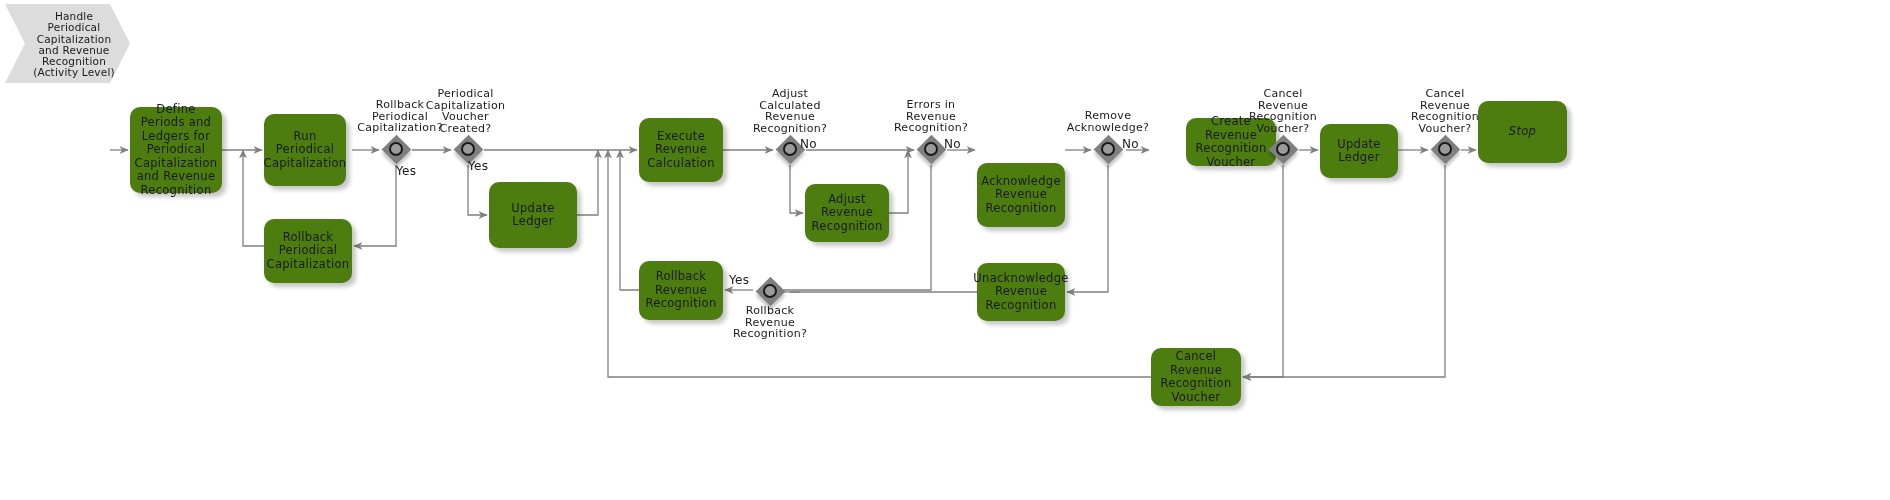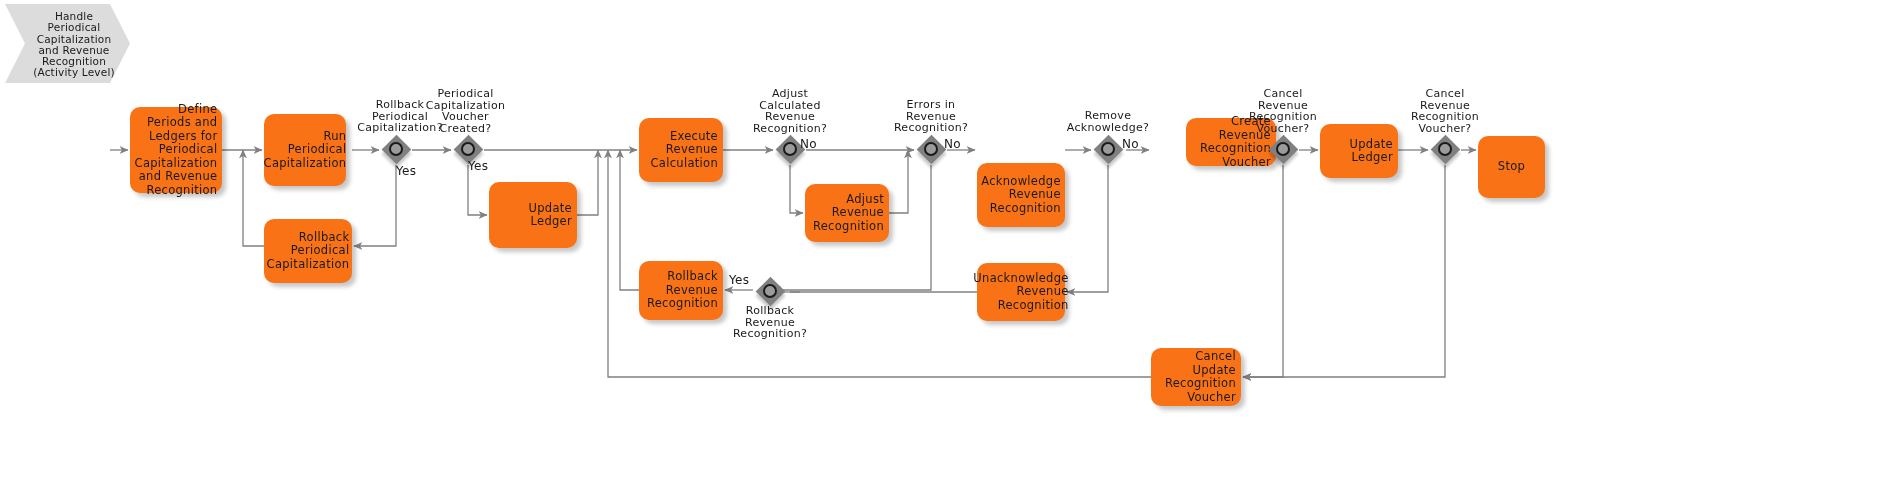--- a/index.html
+++ b/index.html
@@ -13,27 +13,27 @@
     height:500px;
     background:#ffffff;
     overflow:hidden;
   }
   #edges{position:absolute;left:0;top:0;width:1890px;height:500px;}
 
   
   .task{
     position:absolute;
     box-sizing:border-box;
-    background:#f97316;
+    background:#4d7c0f;
     border-radius:10px;
     box-shadow:4px 4px 4px rgba(0,0,0,0.22);
     display:flex;
     align-items:center;
     justify-content:center;
-    text-align:right;
+    text-align:center;
     color:#1a1a1a;
     font-size:11.5px;
     line-height:13.5px;
     letter-spacing:0.3px;
     padding:3px 5px;
     z-index:3;
   }
 
   
   .gateway{
@@ -225,25 +225,25 @@
   <div class="task" style="left:977px;top:263px;width:88px;height:58px;">Unacknowledge
 Revenue
 Recognition</div>
 
   <div class="task" style="left:1186px;top:118px;width:90px;height:48px;">Create Revenue
 Recognition
 Voucher</div>
 
   <div class="task" style="left:1320px;top:124px;width:78px;height:54px;">Update Ledger</div>
 
-  <div class="task" style="left:1151px;top:348px;width:90px;height:58px;">Cancel Update
+  <div class="task" style="left:1151px;top:348px;width:90px;height:58px;">Cancel Revenue
 Recognition
 Voucher</div>
 
-  <div class="task" style="left:1478px;top:136px;width:67px;height:62px;">Stop</div>
+  <div class="task" style="left:1478px;top:101px;width:89px;height:62px;font-style:italic;">Stop</div>
 
   <div class="gw-label" style="left:340px;top:99px;width:120px;">Rollback
 Periodical
 Capitalization?</div>
   <div class="gateway" style="left:381px;top:134px;">
     <div class="dia"></div>
     <div class="ring"></div>
   </div>
 
   <div class="gw-label" style="left:413px;top:88px;width:105px;">Periodical

